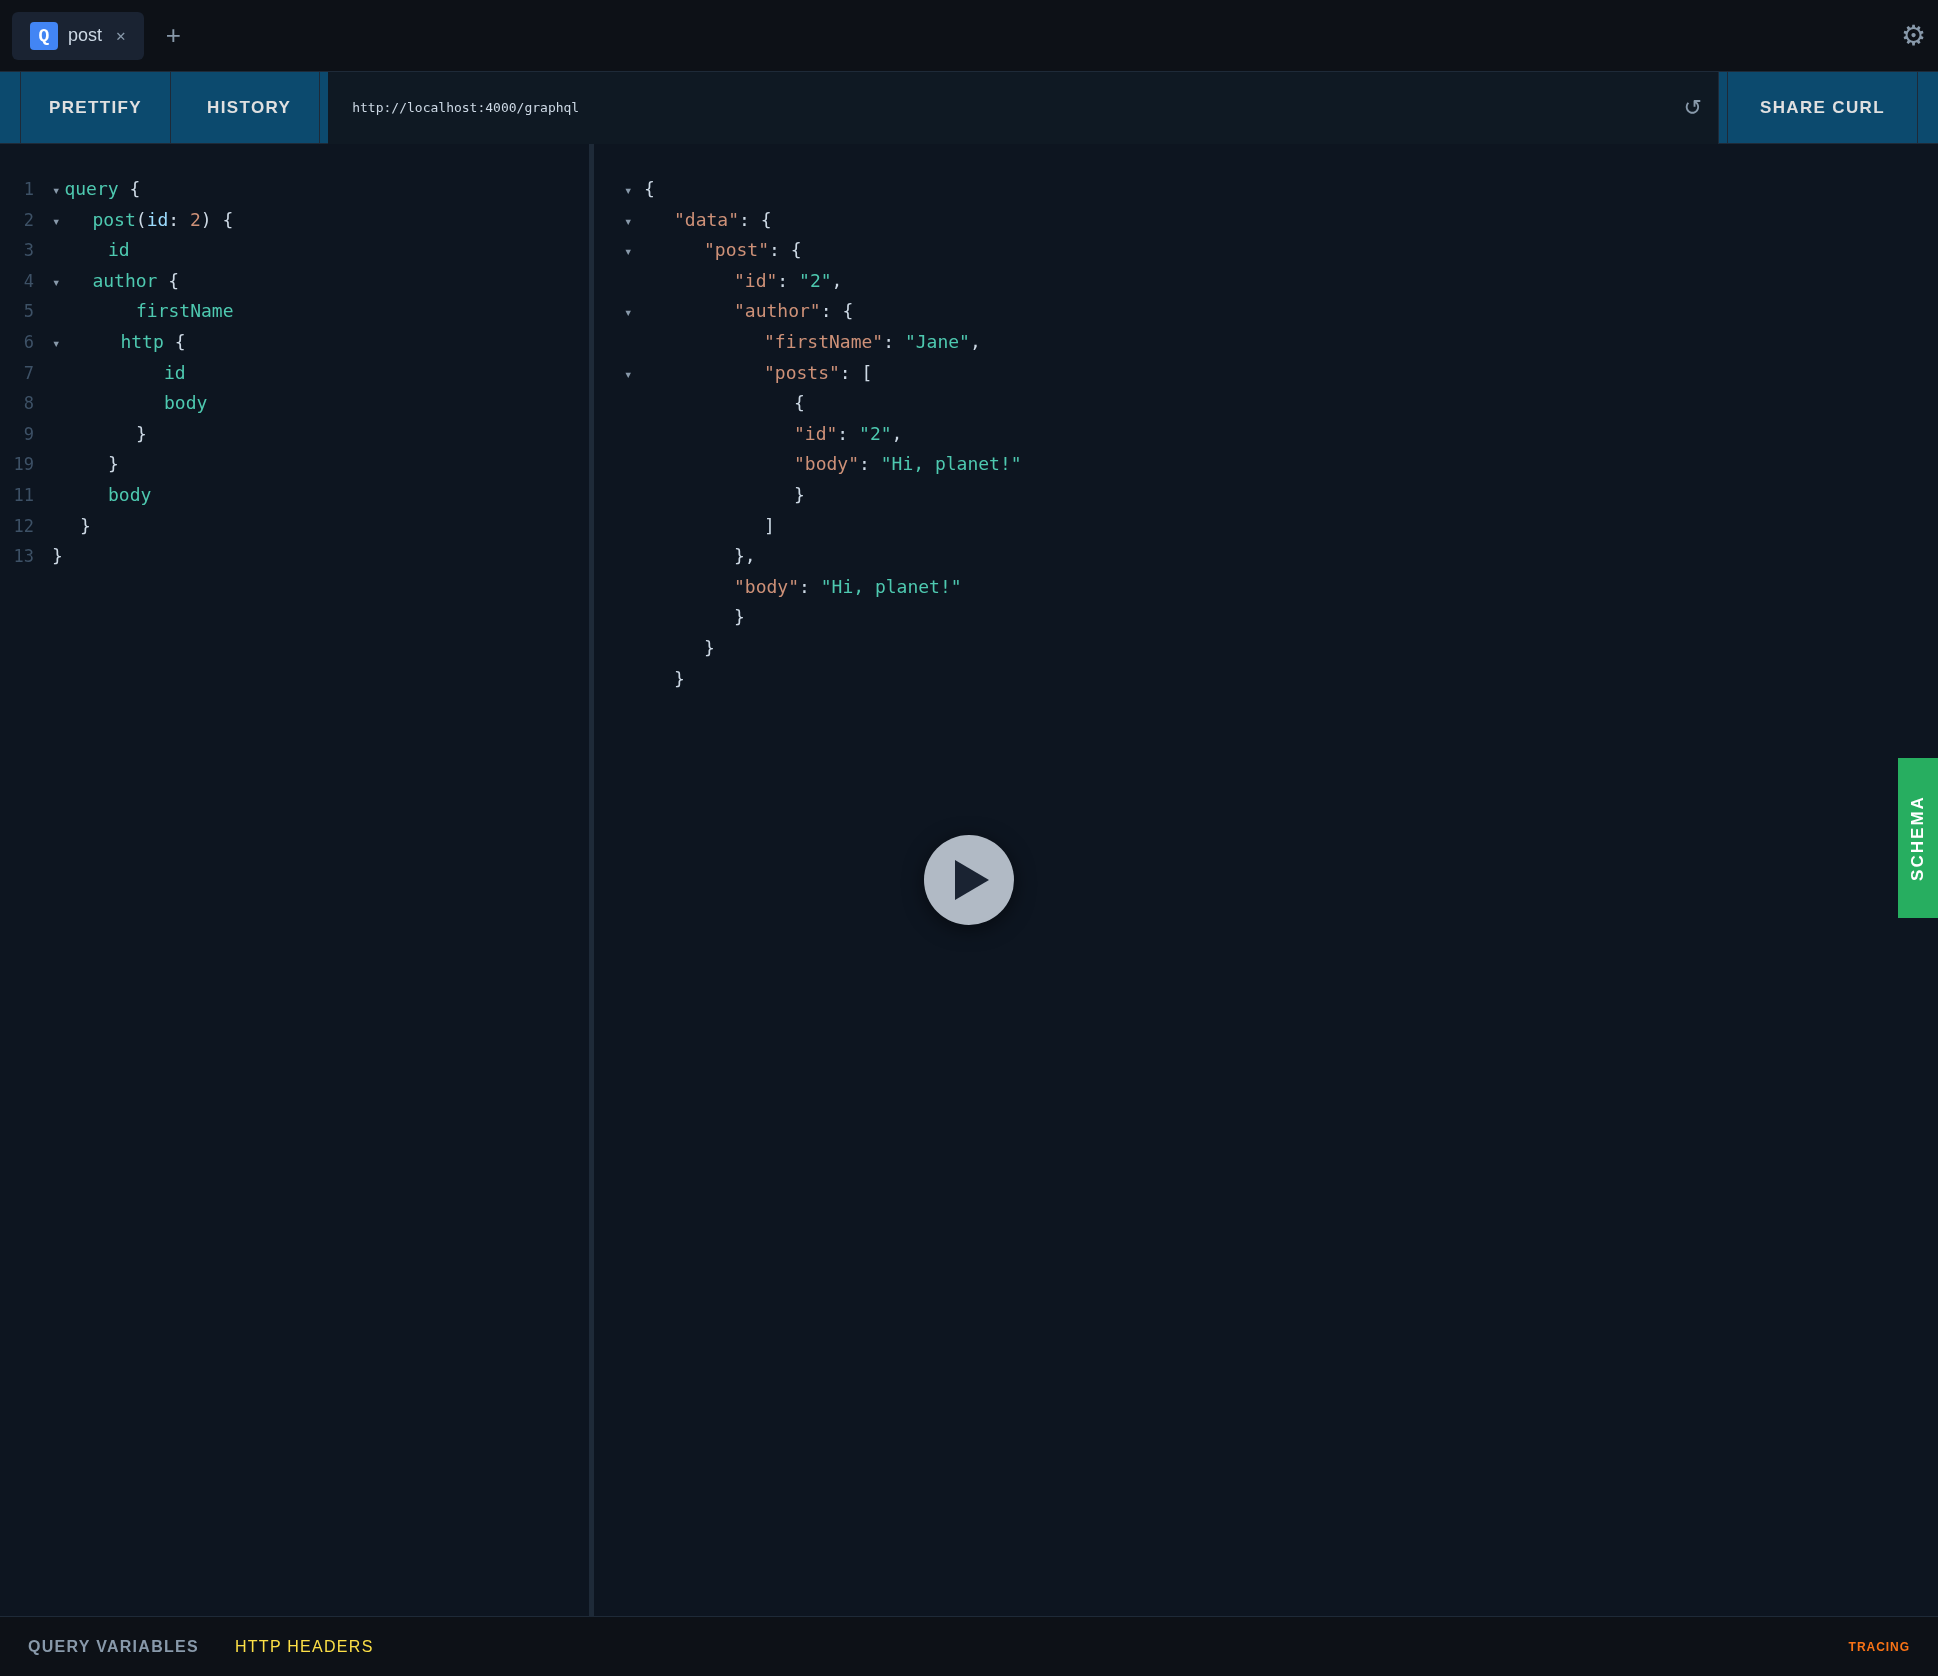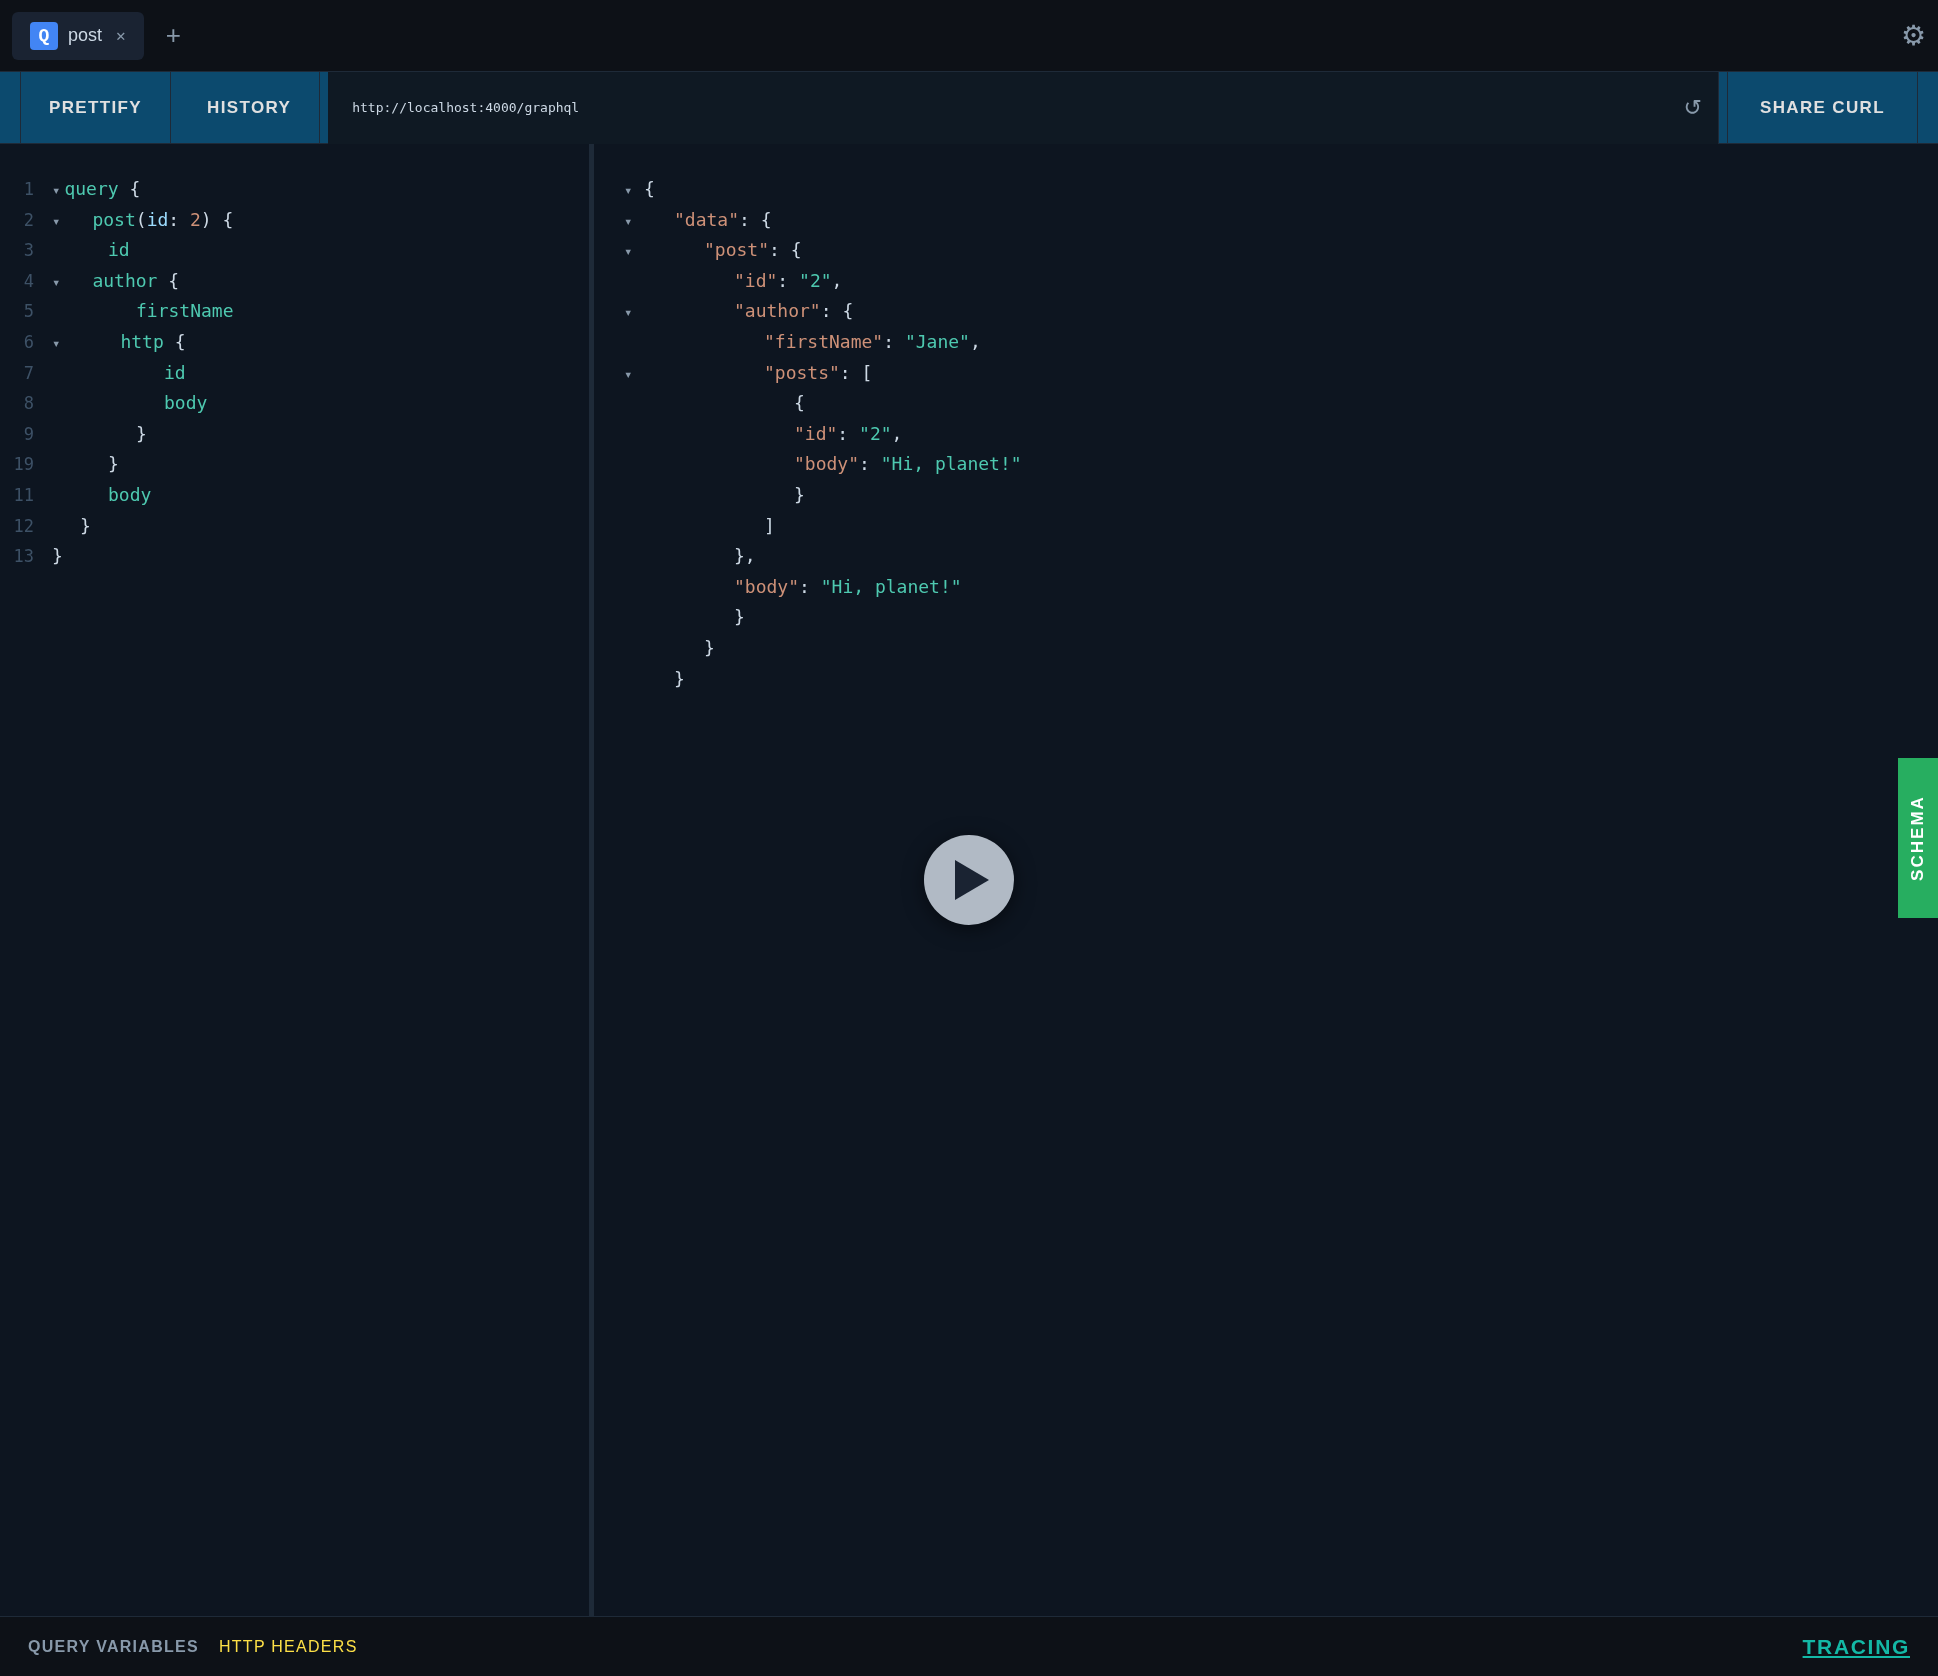--- a/index.html
+++ b/index.html
@@ -310,44 +310,43 @@
       padding: 0 28px;
       border-top: 1px solid #1e2a38;
       justify-content: space-between;
       position: absolute;
       bottom: 0;
       left: 0;
       right: 0;
     }
     .bottom-left {
       display: flex;
-      gap: 20px;
+      gap: 36px;
     }
     .bottom-tab {
       color: #8899aa;
       font-family: sans-serif;
       font-size: 16px;
       font-weight: 600;
       letter-spacing: 0.08em;
       cursor: pointer;
       text-transform: uppercase;
     }
     .bottom-tab.active {
       color: #fde047;
       font-weight: 400;
     }
     .bottom-right {
-      color: #14b8a6;
-      font-family: sans-serif;
-      font-size: 21px;
+      color: #f97316;
+      font-family: sans-serif;
+      font-size: 12px;
       font-weight: 600;
       letter-spacing: 0.08em;
       cursor: pointer;
       text-transform: uppercase;
-      text-decoration: underline;
     }
 
     
     .panel-divider {
       width: 4px;
       background: #1e2a38;
       cursor: col-resize;
     }
   </style>
 </head>

